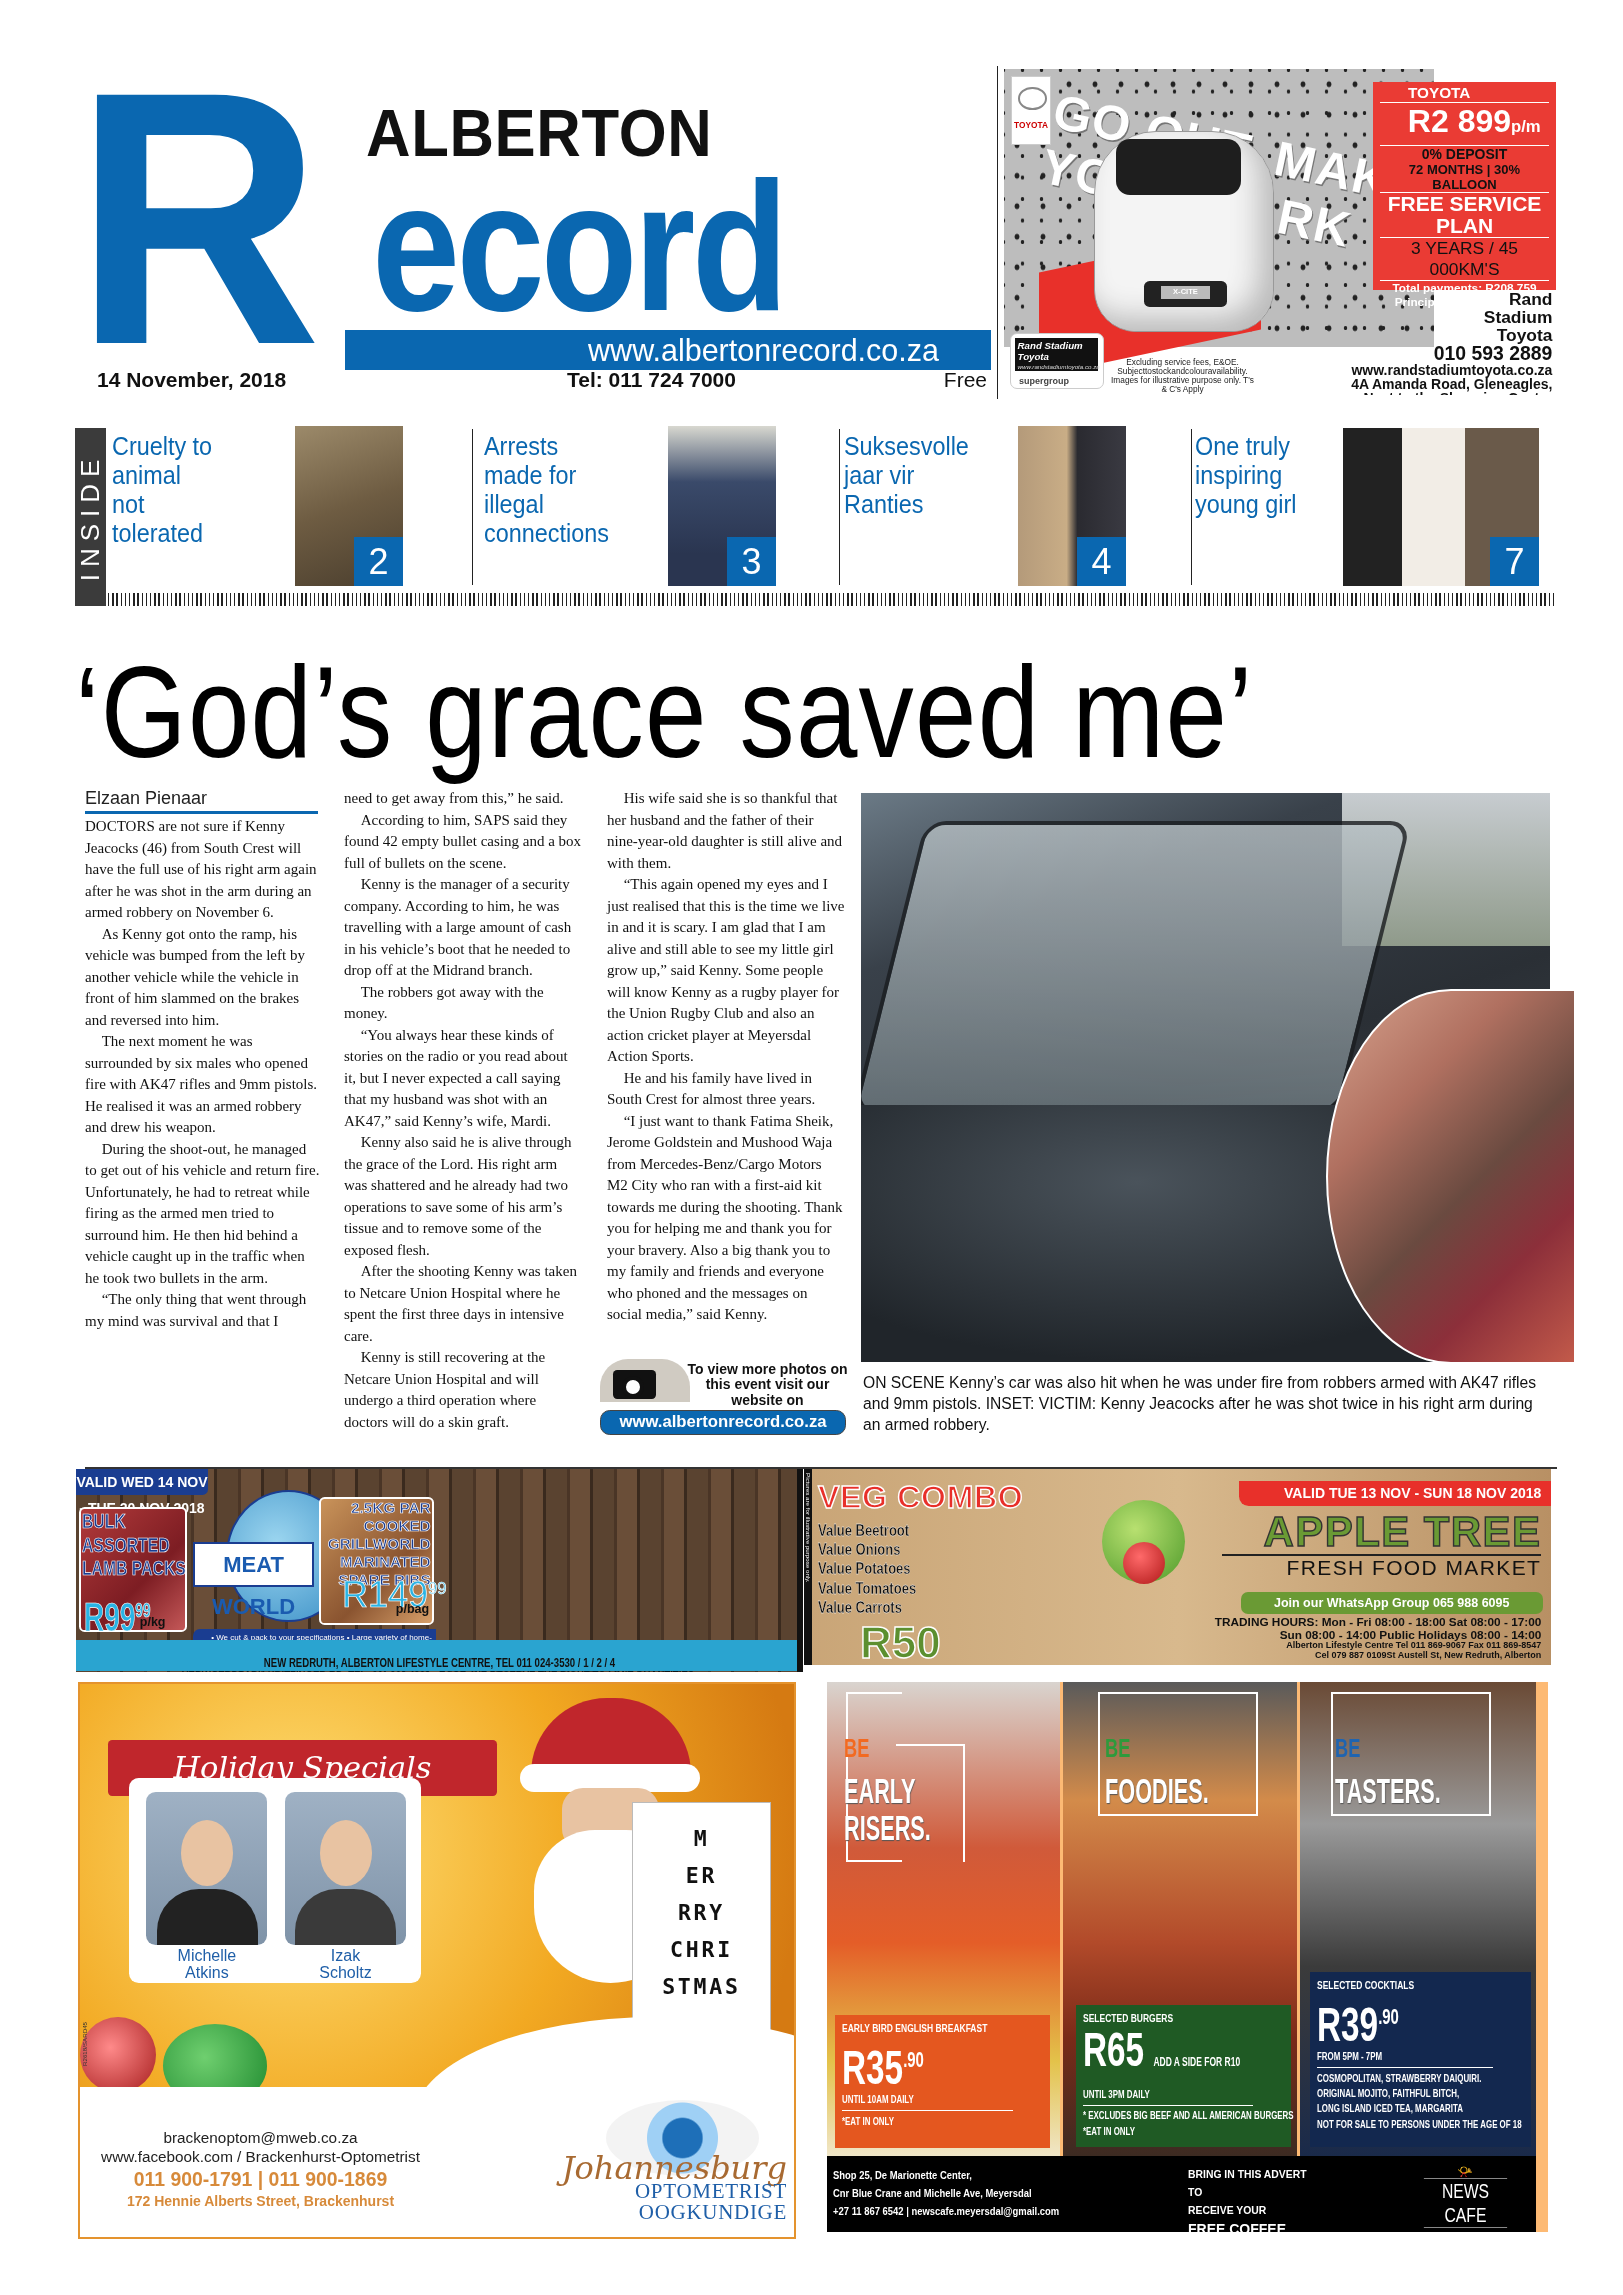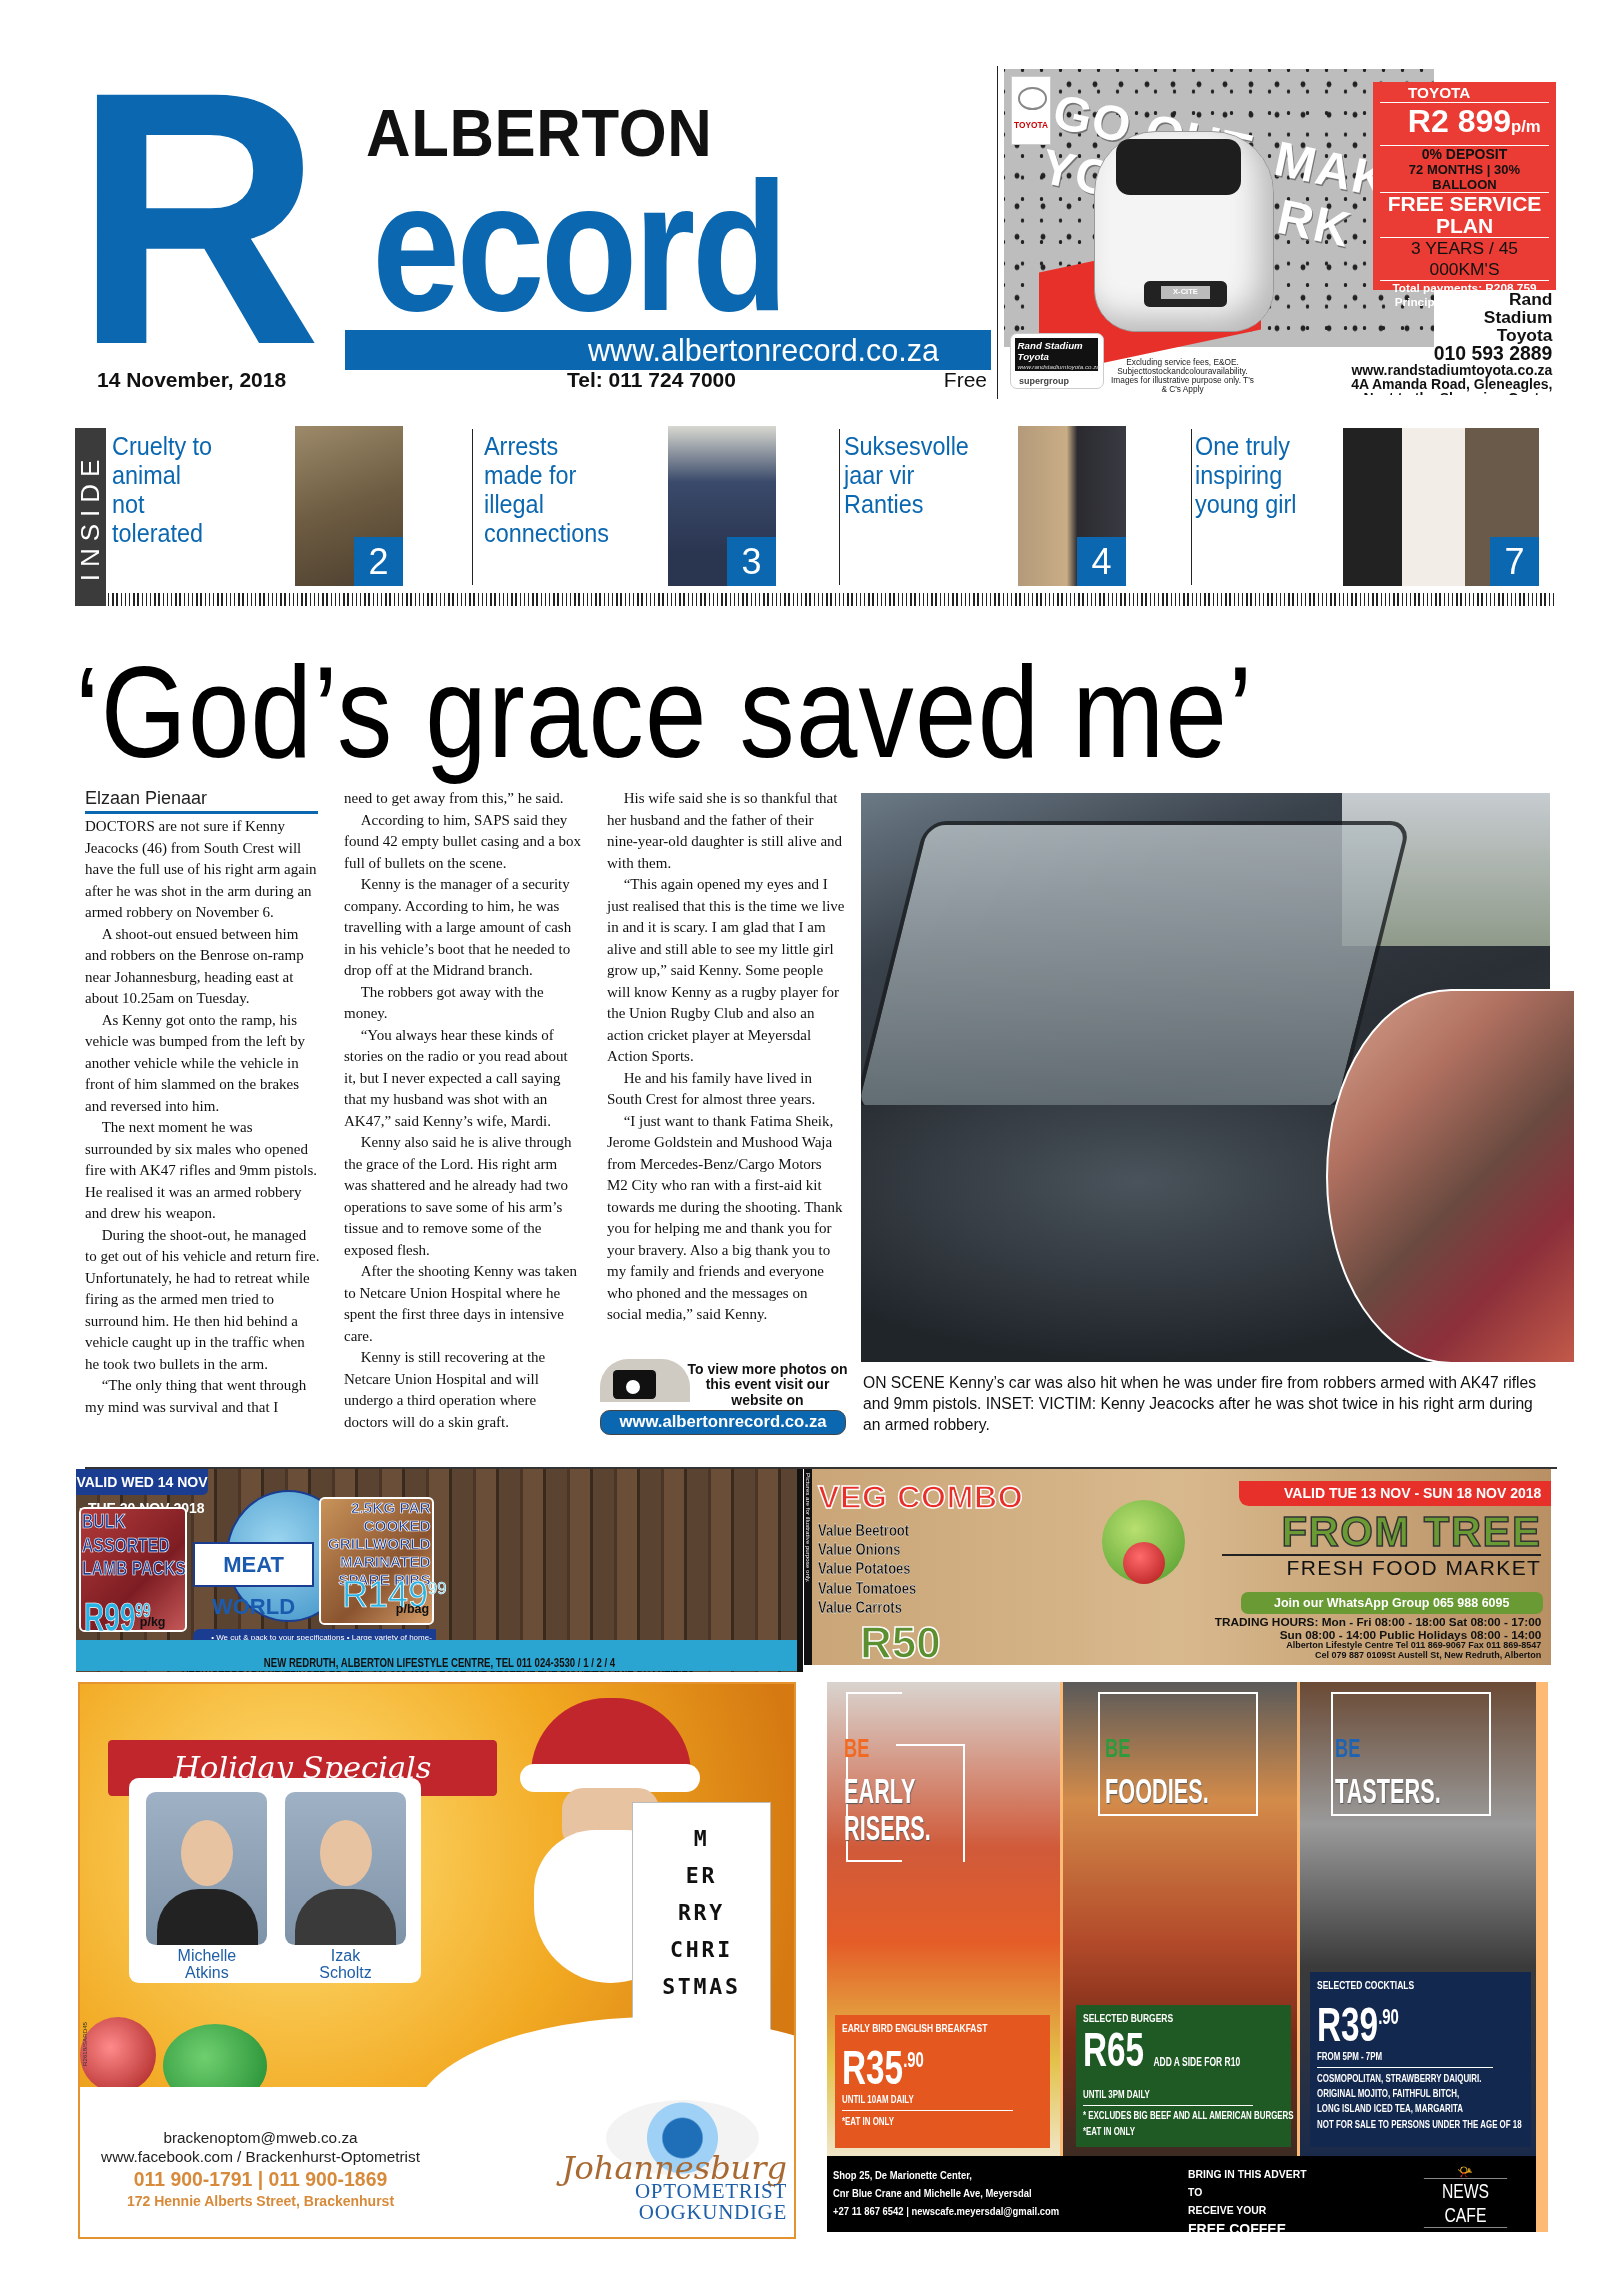--- a/index.html
+++ b/index.html
@@ -299,21 +299,20 @@
 
 <div class="abs barcode-rule"></div>
 
 <h1 class="abs headline">‘God’s grace saved me’</h1>
 
 <div class="abs byline">Elzaan Pienaar</div>
 <div class="abs byline-rule"></div>
 
 <div class="abs col" style="left:85px;top:816px;width:236px;">
   <p class="first">DOCTORS are not sure if Kenny Jeacocks (46) from South Crest will have the full use of his right arm again after he was shot in the arm during an armed robbery on November 6.</p>
-  <p>A shoot-out ensued between him and robbers on the Benrose on-ramp near Johannesburg, heading east at about 10.25am on Tuesday.</p>
   <p>As Kenny got onto the ramp, his vehicle was bumped from the left by another vehicle while the vehicle in front of him slammed on the brakes and reversed into him.</p>
   <p>The next moment he was surrounded by six males who opened fire with AK47 rifles and 9mm pistols. He realised it was an armed robbery and drew his weapon.</p>
   <p>During the shoot-out, he managed to get out of his vehicle and return fire. Unfortunately, he had to retreat while firing as the armed men tried to surround him. He then hid behind a vehicle caught up in the traffic when he took two bullets in the arm.</p>
   <p>“The only thing that went through my mind was survival and that I</p>
 </div>
 
 <div class="abs col" style="left:344px;top:788px;width:239px;">
   <p class="first">need to get away from this,” he said.</p>
   <p>According to him, SAPS said they found 42 empty bullet casing and a box full of bullets on the scene.</p>
   <p>Kenny is the manager of a security company. According to him, he was travelling with a large amount of cash in his vehicle’s boot that he needed to drop off at the Midrand branch.</p>
@@ -382,21 +381,21 @@
       <div>Value Onions</div>
       <div>Value Potatoes</div>
       <div>Value Tomatoes</div>
       <div>Value Carrots</div>
     </div>
     <div class="price">R50</div>
   </div>
   <div class="at-valid">VALID TUE 13 NOV - SUN 18 NOV 2018</div>
   <div class="at-apple"></div>
   <div class="at-brand">
-    <div class="n">FROM TREE</div>
+    <div class="n">APPLE TREE</div>
     <div class="s">FRESH FOOD MARKET</div>
   </div>
   <div class="at-wa">Join our WhatsApp Group 065 988 6095</div>
   <div class="at-hours">
     <div class="h">TRADING HOURS: Mon - Fri 08:00 - 18:00 Sat 08:00 - 17:00</div>
     <div class="h">Sun  08:00 - 14:00  Public Holidays 08:00 - 14:00</div>
     <div class="c">Alberton Lifestyle Centre Tel 011 869-9067  Fax 011 869-8547</div>
     <div class="c">Cel 079 887 0109St Austell St, New Redruth, Alberton</div>
   </div>
 </div>

